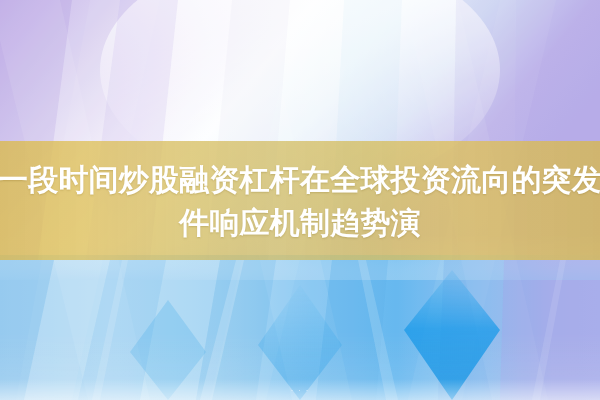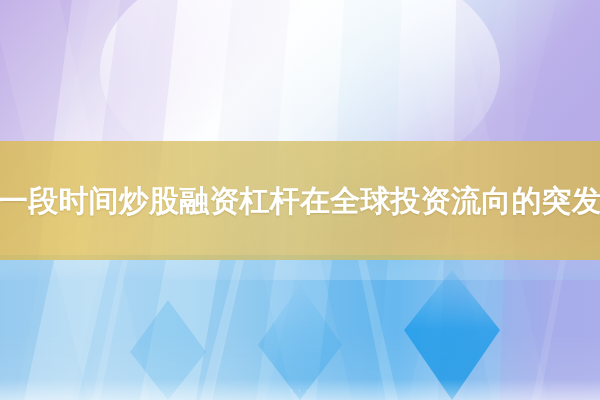--- a/index.html
+++ b/index.html
@@ -200,17 +200,18 @@
       <polygon points="560,260 566,260 540,400 532,400" fill="#ffffff" opacity="0.30"></polygon>
     </g>
 
     <rect x="0" y="330" width="600" height="70" fill="url(#bottomFade)"></rect>
   </svg>
 
   <div class="gold-band"></div>
 
   <div class="headline">
     <div class="headline-line">近一段时间炒股融资杠杆在全球投资流向的突发事</div>
+    <div class="headline-line">件响应机制趋势演</div>
   </div>
 
   <div class="watermark">· · ·</div>
 
 </div>
 
 </body></html>

